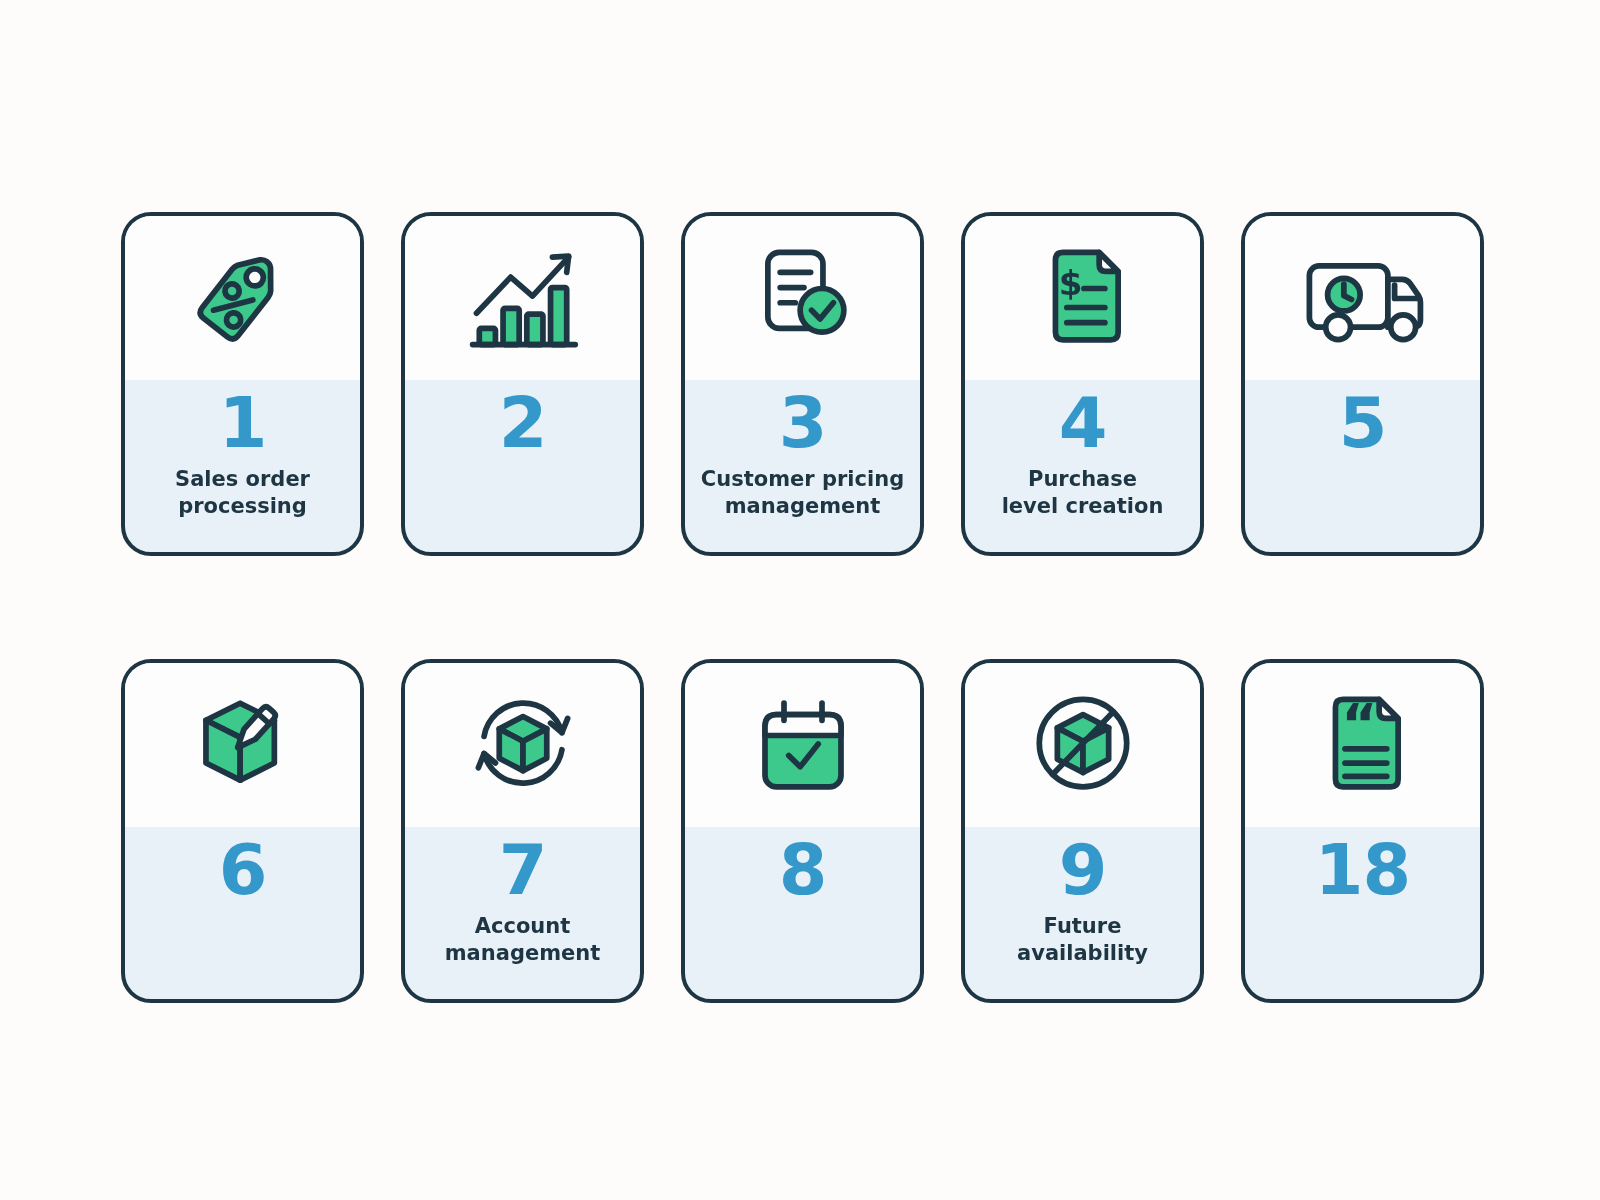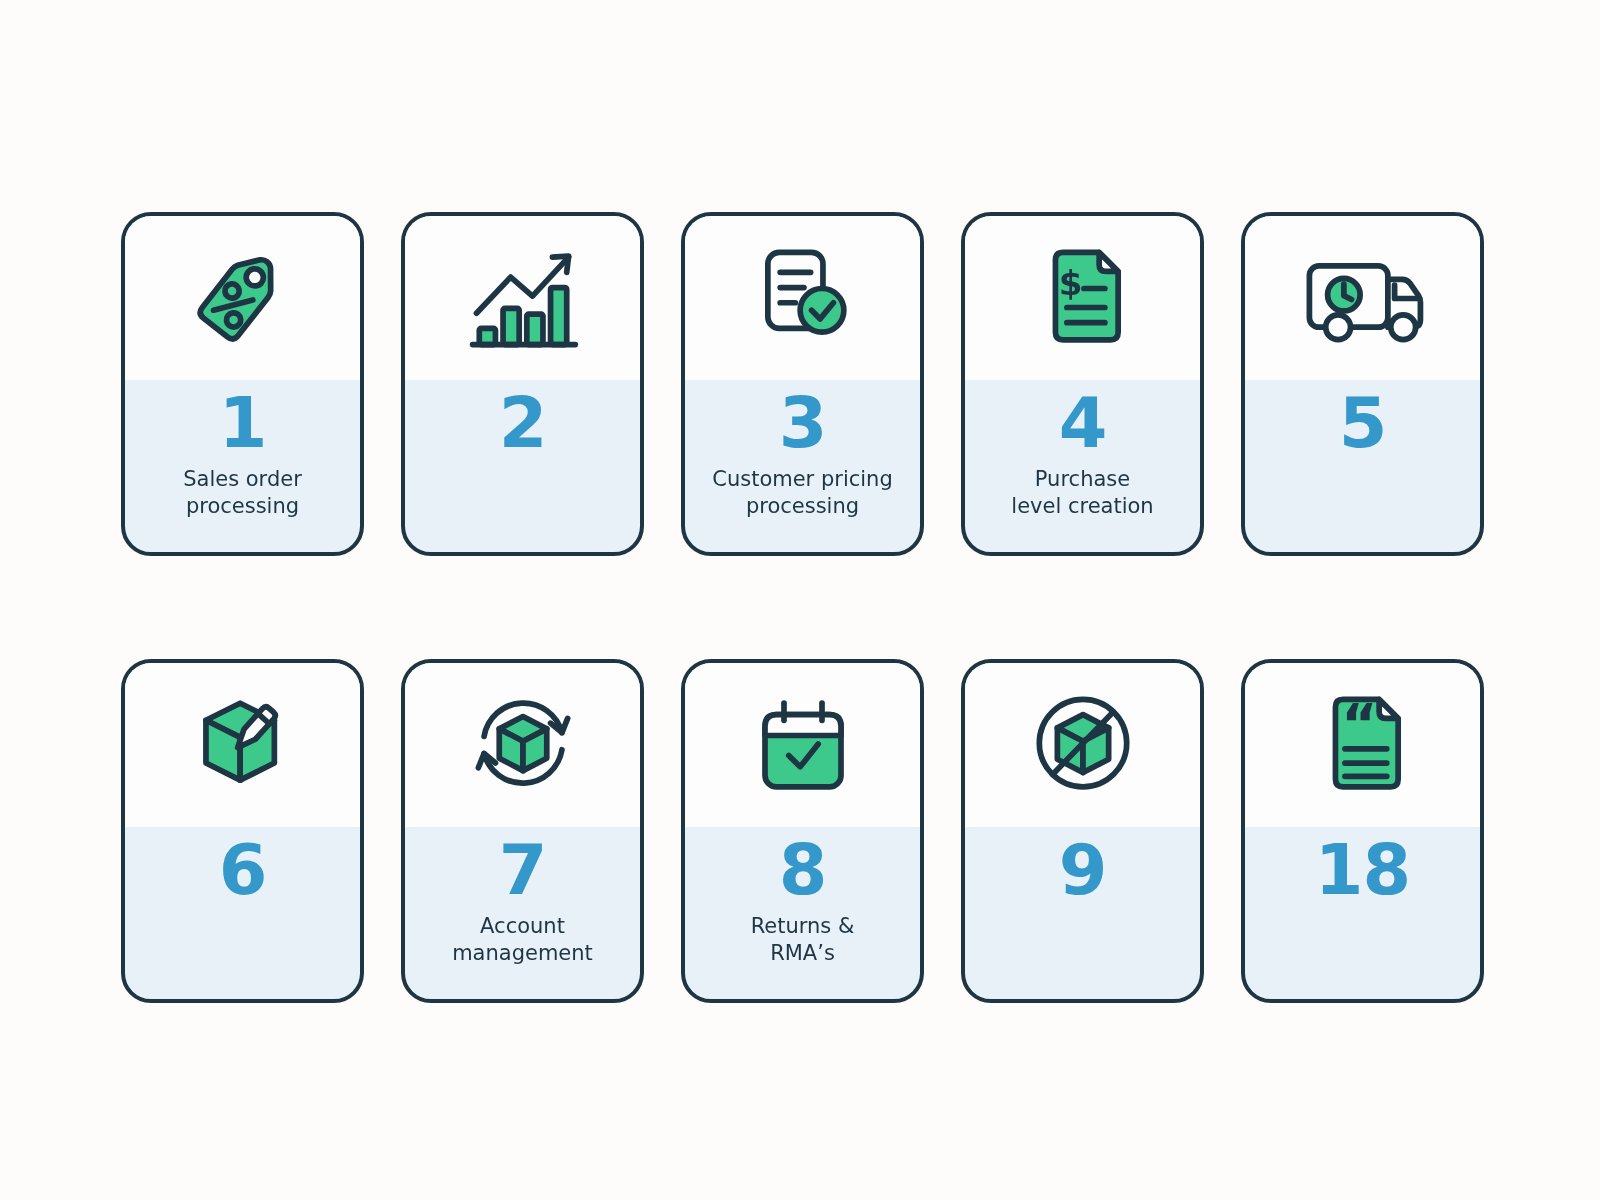--- a/index.html
+++ b/index.html
@@ -51,21 +51,21 @@
   .num{
     font-size:70px;
     font-weight:bold;
     color:var(--number-blue);
     line-height:1.0;
     letter-spacing:-1px;
   }
   .label{
     margin-top:8px;
     font-size:21px;
-    font-weight:normal;
+    font-weight:bold;
     color:var(--outline);
     line-height:1.3;
     white-space:pre-line;
   }
   
   svg .s{stroke:var(--outline);stroke-width:6;fill:none;stroke-linecap:round;stroke-linejoin:round;}
   svg .g{fill:var(--green);}
   svg .w{fill:var(--icon-bg);}
   svg .t{fill:var(--outline);font-family:"DejaVu Sans",sans-serif;font-weight:bold;font-size:36px;}
   svg .q{fill:var(--outline);font-family:"DejaVu Sans",sans-serif;font-weight:bold;font-size:58px;}
@@ -118,21 +118,21 @@
         <line class="s" x1="41" y1="33" x2="73" y2="33" stroke-width="5.5"></line>
         <line class="s" x1="41" y1="49" x2="66" y2="49" stroke-width="5.5"></line>
         <line class="s" x1="41" y1="65" x2="57" y2="65" stroke-width="5.5"></line>
         <circle class="s g" cx="85" cy="73" r="23"></circle>
         <polyline class="s" points="74,73 83,82 97,65"></polyline>
       </svg>
     </div>
     <div class="panel">
       <div class="num">3</div>
       <div class="label">Customer pricing
-processing</div>
+management</div>
     </div>
   </div>
 
   <div class="card">
     <div class="icon-area">
       <svg width="124" height="114" viewBox="0 0 130 120">
         <path class="s g" d="M44,12 L82,12 L102,32 L102,96 Q102,104 94,104 L44,104 Q36,104 36,96 L36,20 Q36,12 44,12 Z"></path>
         <path class="s w" d="M82,12 L82,25 Q82,32 89,32 L102,32 Z"></path>
         <text class="t" x="52" y="57" text-anchor="middle">$</text>
         <line class="s" x1="66" y1="50" x2="88" y2="50" stroke-width="5.5"></line>
@@ -205,37 +205,37 @@
       <svg width="124" height="114" viewBox="0 0 130 120">
         <rect class="s g" x="25" y="28" width="80" height="76" rx="12"></rect>
         <path class="s w" d="M25,50 L25,40 Q25,28 37,28 L93,28 Q105,28 105,40 L105,50 Z"></path>
         <line class="s" x1="45" y1="16" x2="45" y2="34"></line>
         <line class="s" x1="85" y1="16" x2="85" y2="34"></line>
         <polyline class="s" points="50,71 62,83 81,59" stroke-width="7"></polyline>
       </svg>
     </div>
     <div class="panel">
       <div class="num">8</div>
-      <div class="label">Returns &amp;
-RMA’s</div>
     </div>
   </div>
 
   <div class="card">
     <div class="icon-area">
       <svg width="124" height="114" viewBox="0 0 130 120">
         <circle class="s" cx="65" cy="58" r="46"></circle>
         <path class="s g" d="M38,42 L65,28 L92,42 L65,56 Z" stroke-width="5.5"></path>
         <path class="s g" d="M38,42 L65,56 L65,89 L38,75 Z" stroke-width="5.5"></path>
         <path class="s g" d="M65,56 L92,42 L92,75 L65,89 Z" stroke-width="5.5"></path>
         <line class="s" x1="33" y1="91" x2="97" y2="25"></line>
       </svg>
     </div>
     <div class="panel">
       <div class="num">9</div>
+      <div class="label">Future
+availability</div>
     </div>
   </div>
 
   <div class="card">
     <div class="icon-area">
       <svg width="124" height="114" viewBox="0 0 130 120">
         <path class="s g" d="M44,12 L82,12 L102,32 L102,96 Q102,104 94,104 L44,104 Q36,104 36,96 L36,20 Q36,12 44,12 Z"></path>
         <path class="s w" d="M82,12 L82,25 Q82,32 89,32 L102,32 Z"></path>
         <text class="q" x="42" y="58">“</text>
         <line class="s" x1="46" y1="64" x2="90" y2="64" stroke-width="5.5"></line>

